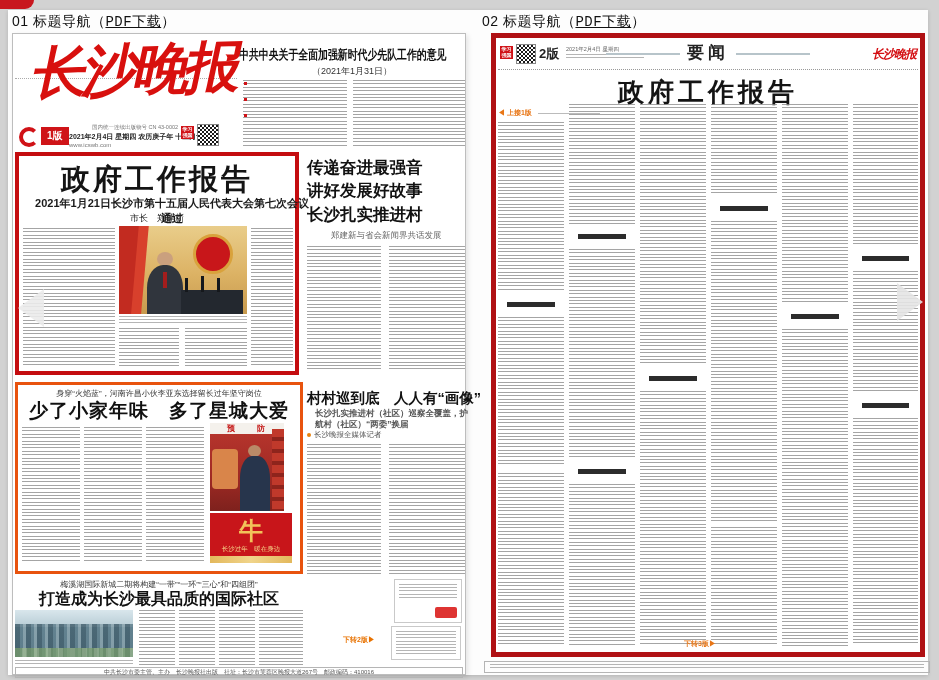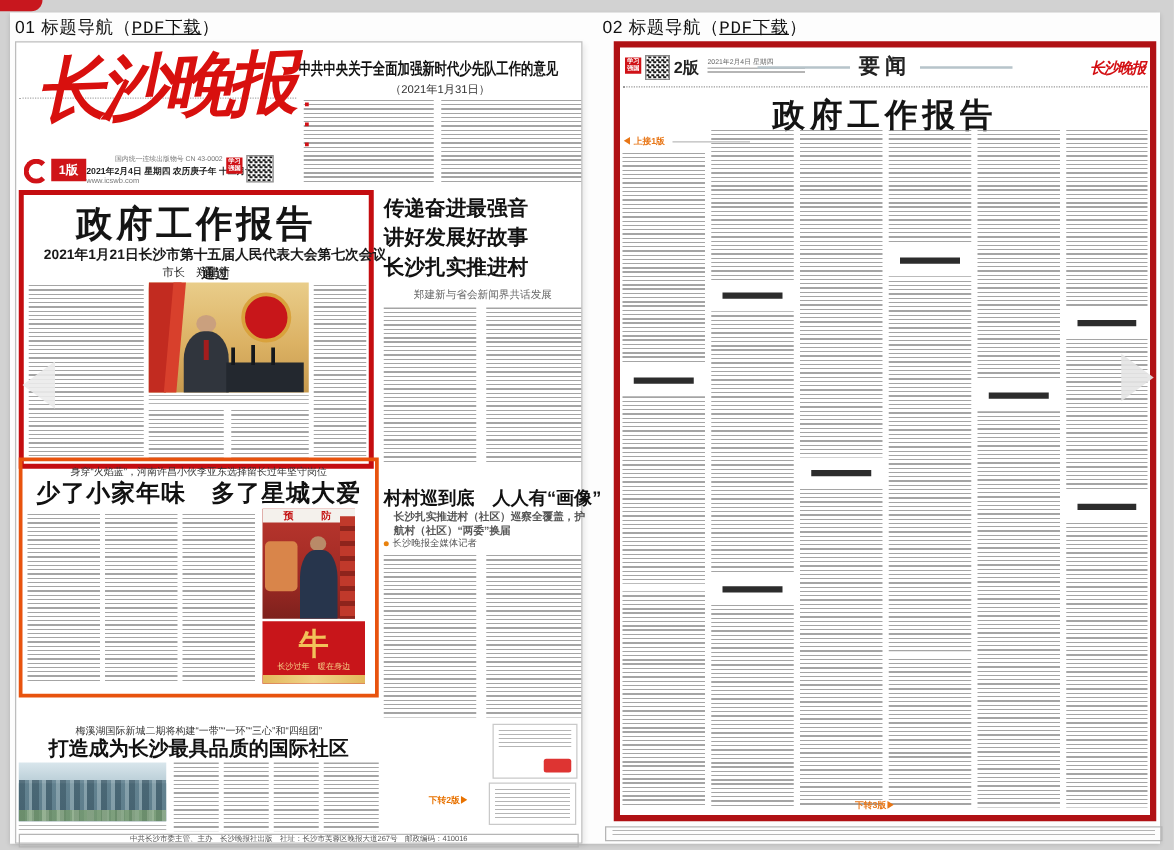--- a/index.html
+++ b/index.html
@@ -79,21 +79,21 @@
 
     <div class="abs" style="left:294px;top:122px;width:160px;font-size:16.5px;font-weight:bold;line-height:1.42;color:#111;">
       <div>传递奋进最强音</div>
       <div>讲好发展好故事</div>
       <div>长沙扎实推进村</div>
     </div>
     <div class="abs" style="left:294px;top:196px;width:158px;font-size:8.5px;color:#666;margin-left:24px;">郑建新与省会新闻界共话发展</div>
     <div class="abs tx" style="left:294px;top:212px;width:74px;height:125px;"></div>
     <div class="abs tx" style="left:376px;top:212px;width:76px;height:125px;"></div>
 
-    <div class="abs" style="left:2px;top:332px;width:282px;height:186px;border:3px solid #e8530e;">
+    <div class="abs" style="left:2px;top:348px;width:282px;height:186px;border:3px solid #e8530e;">
       <div class="abs center" style="left:0;top:3px;width:100%;font-size:8px;color:#333;white-space:nowrap;overflow:hidden;">身穿“火焰蓝”，河南许昌小伙李亚东选择留长过年坚守岗位</div>
       <div class="abs center" style="left:0;top:13px;width:100%;font-size:19px;font-weight:bold;letter-spacing:1px;color:#111;">少了小家年味　多了星城大爱</div>
       <div class="abs tx" style="left:4px;top:42px;width:58px;height:134px;"></div>
       <div class="abs tx" style="left:66px;top:42px;width:58px;height:134px;"></div>
       <div class="abs tx" style="left:128px;top:42px;width:58px;height:134px;"></div>
       <div class="abs" style="left:192px;top:38px;width:74px;height:88px;background:linear-gradient(180deg,#b5342c 12%,#a02a24 60%,#7e211d 100%);overflow:hidden;">
         <div class="abs" style="left:0;top:0;width:82px;height:11px;background:#f4f1ec;color:#c41414;font-size:8px;font-weight:bold;letter-spacing:10px;text-align:center;">预 防</div>
         <div class="abs" style="left:2px;top:26px;width:26px;height:40px;background:#d9854a;border-radius:4px;"></div>
         <div class="abs" style="left:38px;top:22px;width:13px;height:12px;border-radius:50%;background:#b98a68;"></div>
         <div class="abs" style="left:30px;top:33px;width:30px;height:55px;border-radius:40% 40% 0 0;background:#27354c;"></div>

